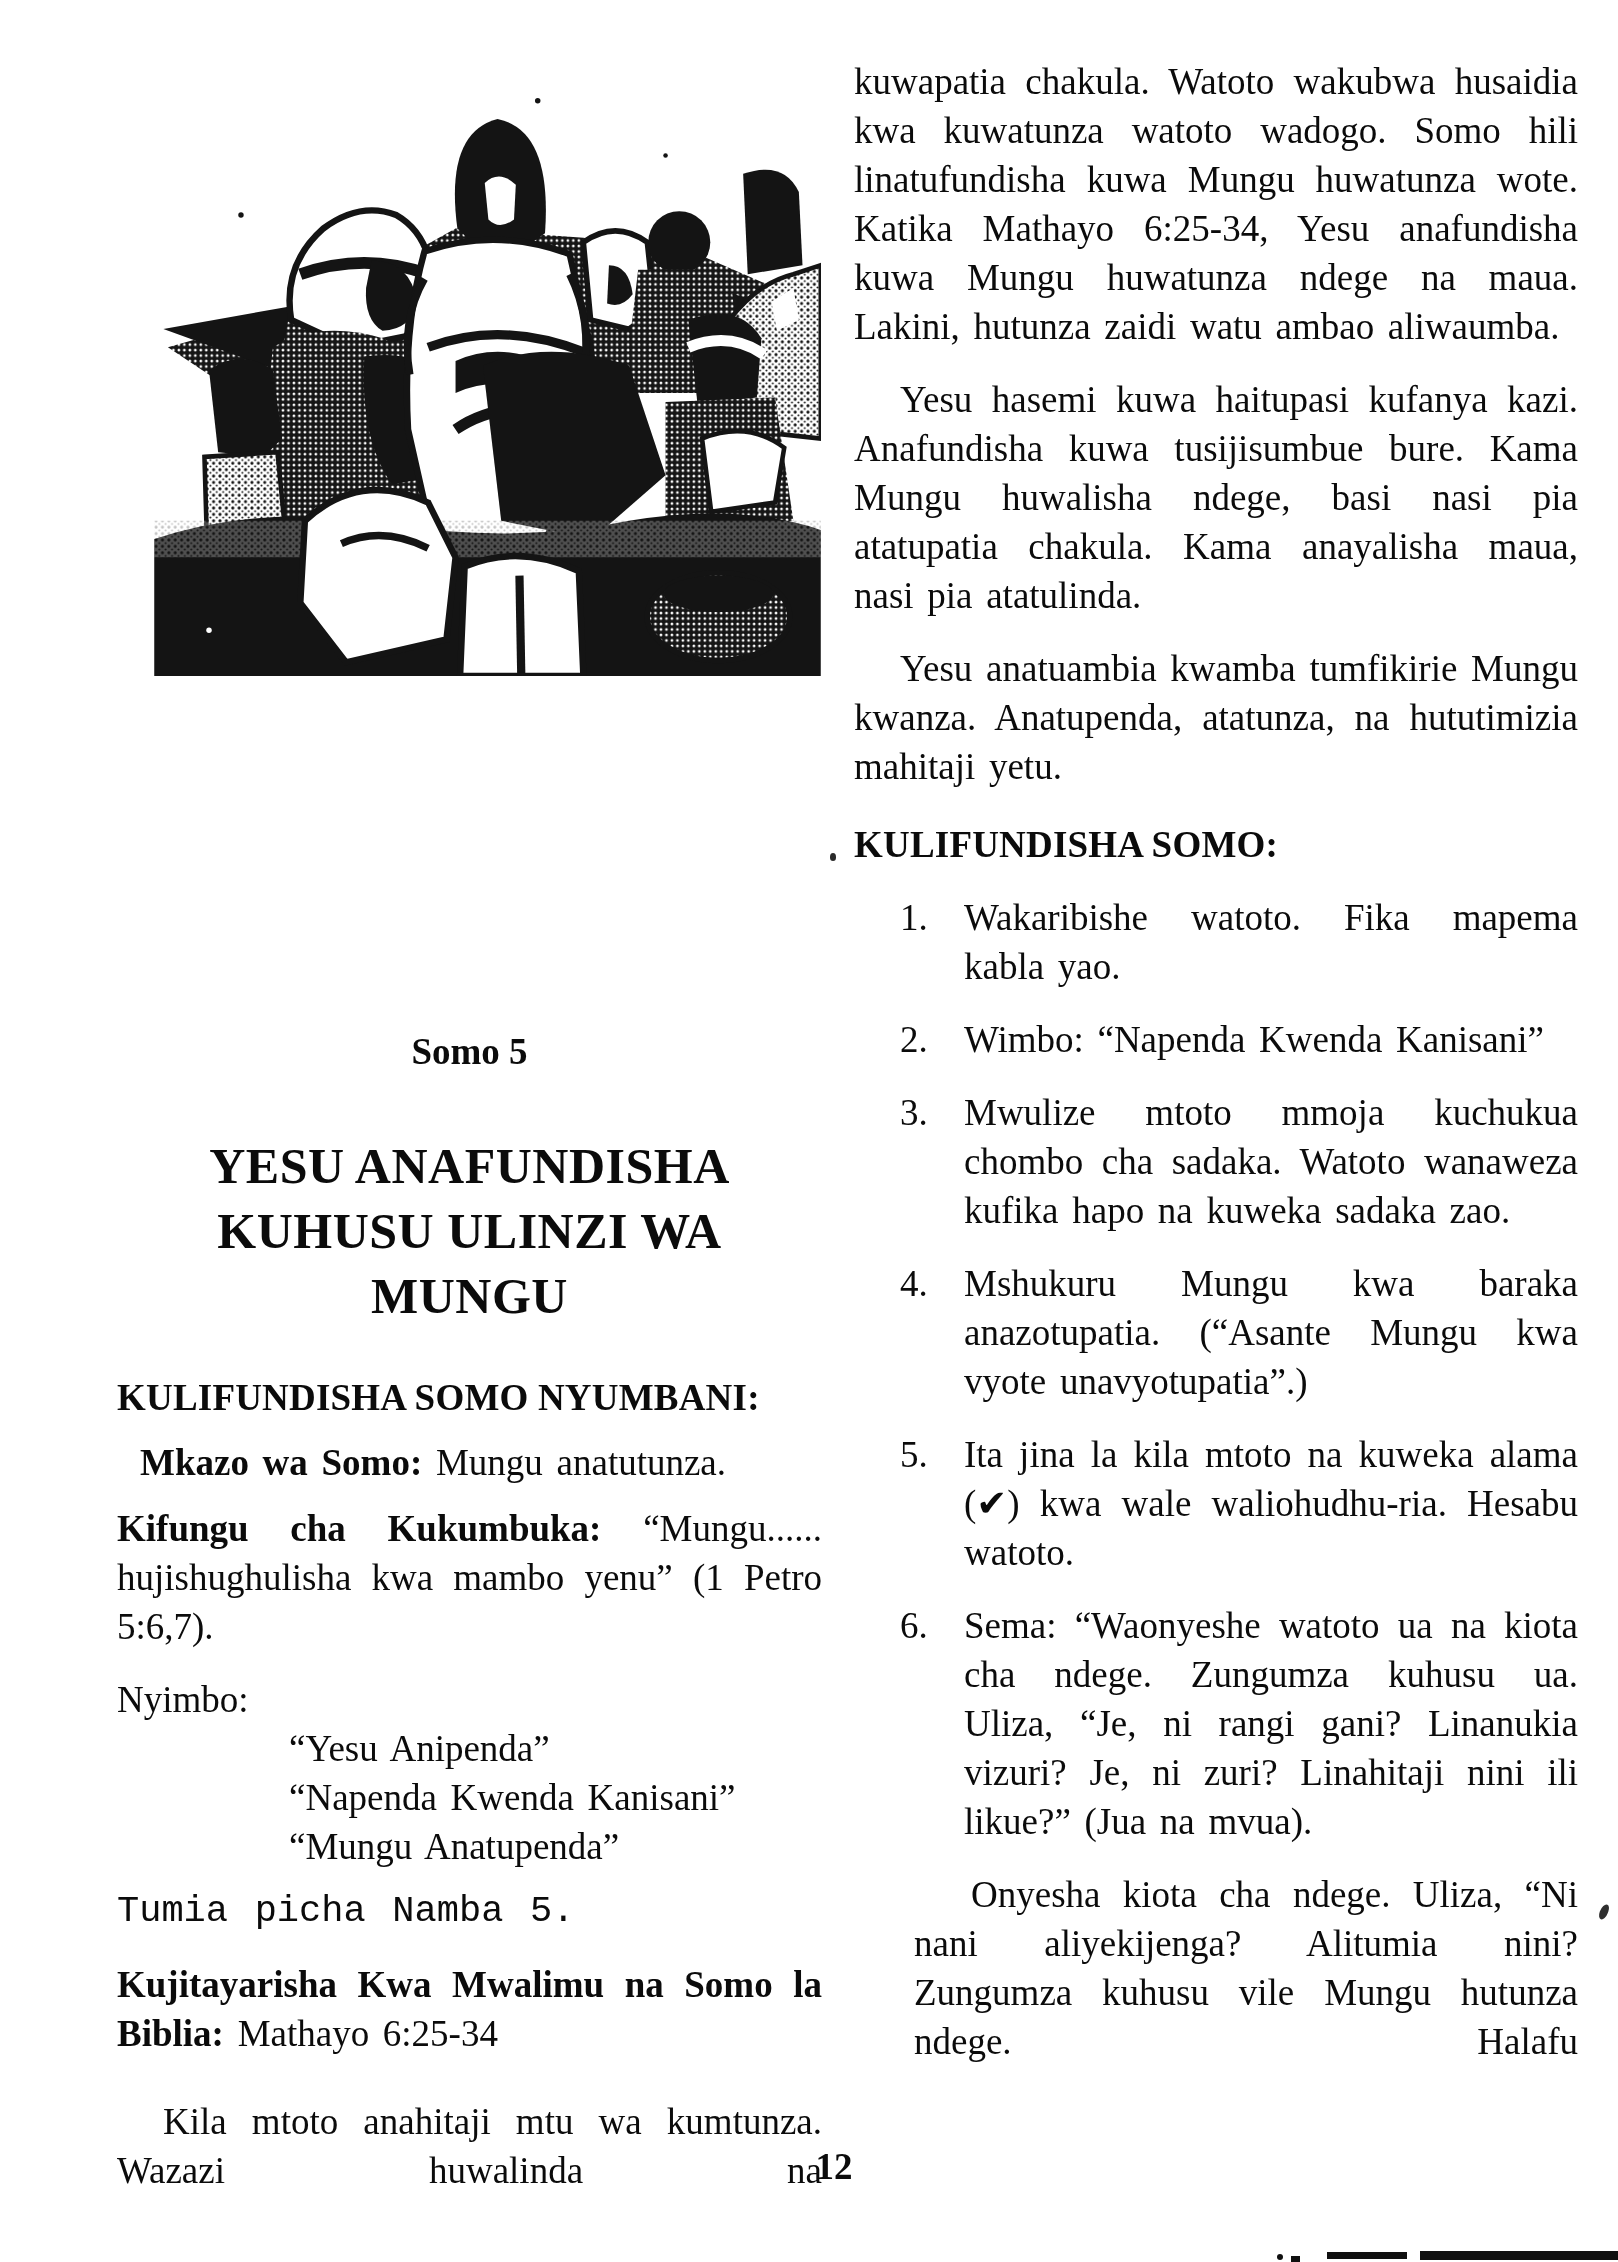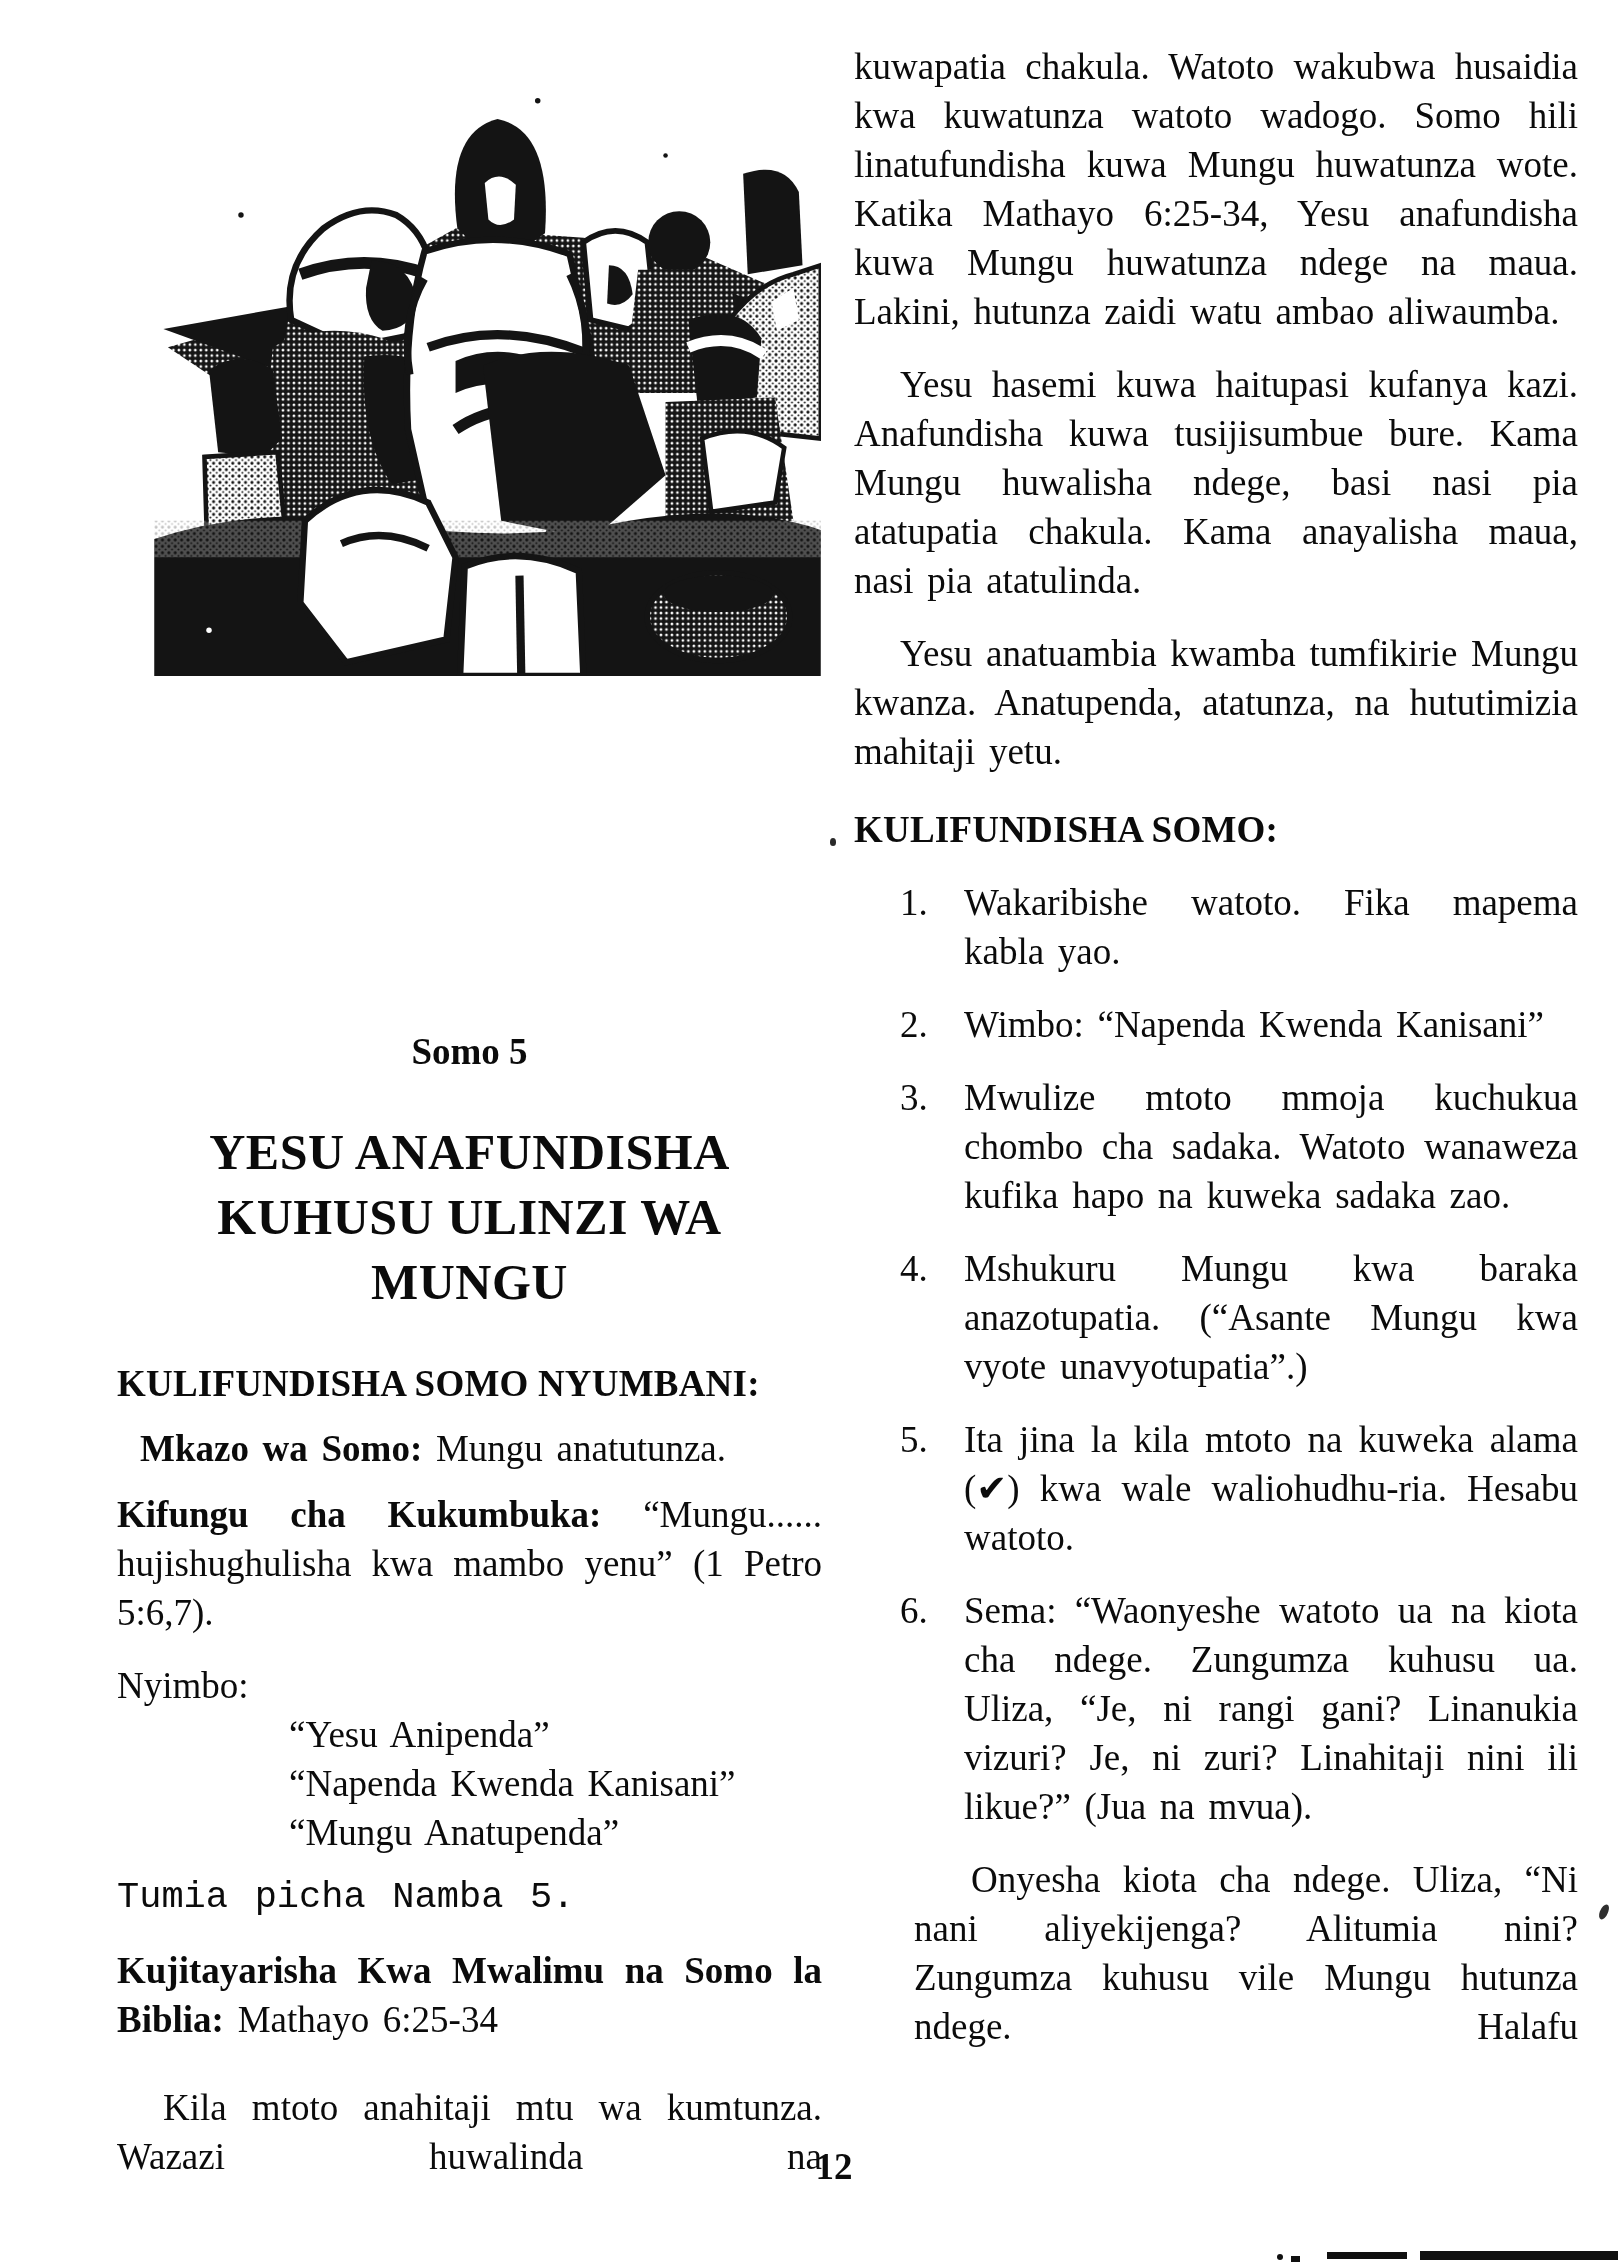--- a/index.html
+++ b/index.html
@@ -5,31 +5,31 @@
   html,body{margin:0;padding:0;background:#e8e8e4;}
   .page{
     position:relative;
     width:1618px;height:2262px;
     background:#ffffff;
     overflow:hidden;
     font-family:"Liberation Serif","DejaVu Serif",serif;
     color:#0b0b0b;
   }
   .col-left{position:absolute;left:117px;top:46px;width:705px;}
-  .col-right{position:absolute;left:854px;top:42px;width:724px;}
+  .col-right{position:absolute;left:854px;top:57px;width:724px;}
   p,h1,h2,div{margin:0;padding:0;}
   .body{
     font-size:37px;line-height:49px;
     text-align:justify;
     word-spacing:0.12em;
   }
   .b{font-weight:bold;}
   .illus{display:block;margin-left:37px;}
   .somo{margin-top:351px;text-align:center;font-weight:bold;font-size:37px;line-height:49px;}
-  .title{margin-top:44px;font-size:50px;line-height:65px;font-weight:bold;text-align:center;letter-spacing:0.5px;}
+  .title{margin-top:58px;font-size:50px;line-height:65px;font-weight:bold;text-align:center;letter-spacing:0.5px;}
   .subhead{font-size:37px;line-height:49px;font-weight:bold;letter-spacing:0.2px;}
   .lc-subhead{margin-top:44px;}
   .p-focus{margin-top:16.4px;margin-left:23px;}
   .p-verse{margin-top:16.4px;}
   .p-nyimbo{margin-top:24px;}
   .songs{font-size:37px;line-height:49px;padding-left:172px;word-spacing:0.12em;}
   .p-note{margin-top:16.4px;font-family:Liberation Mono, monospace;}
   .p-teacher{margin-top:24px;}
   .p-intro{margin-top:39px;text-indent:46px;text-align-last:justify;}
   .p-cont-prev{  }

